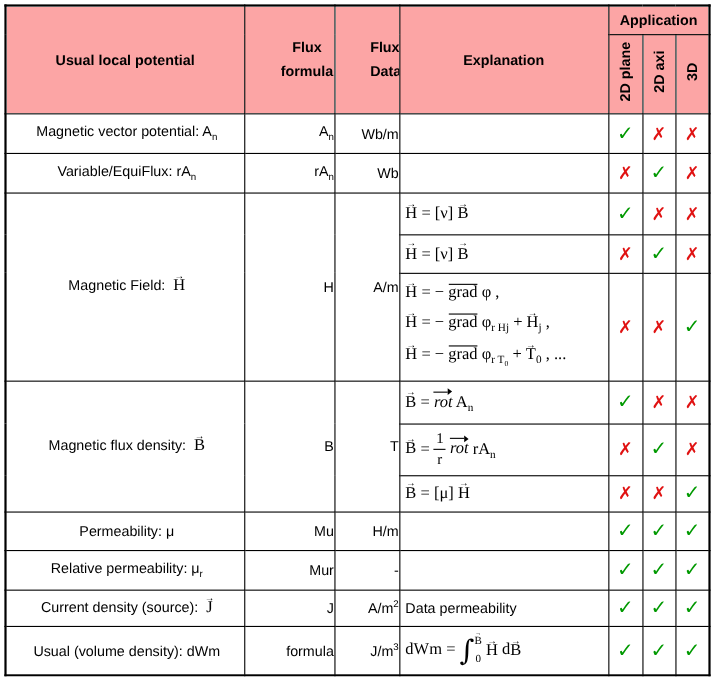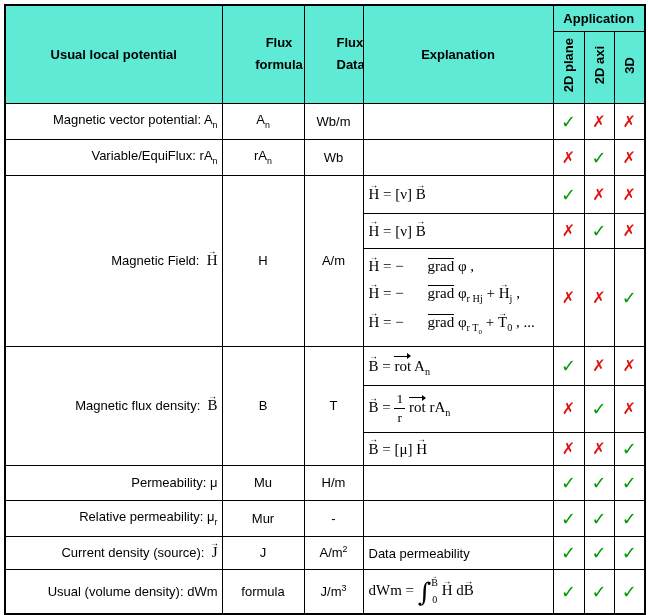--- a/index.html
+++ b/index.html
@@ -1,46 +1,46 @@
 <!DOCTYPE html>
 <html><head>
 <meta charset="utf-8">
 <style>
   html, body { margin:0; padding:0; background:#ffffff; }
   body { width:648px; height:615px; overflow:hidden; font-family:"Liberation Sans", sans-serif; color:#000; }
   .wrap { padding:4px; }
   table { border-collapse:collapse; table-layout:fixed; width:640px; border:2px solid #000; }
   th, td { border:1px solid #000; padding:0; overflow:hidden; }
-  th { background:#5eead4; font-weight:bold; font-size:13px; }
+  th { background:#fca5a5; font-weight:bold; font-size:13px; }
   td { background:#ffffff; font-size:13px; }
 
   .h-two div { line-height:22px;margin-left:32px; }
   .h-app { font-size:13px; }
   .rot-cell { vertical-align:middle; text-align:center; }
   .rot-text { writing-mode:vertical-rl; transform:rotate(180deg); display:inline-block; font-weight:bold; font-size:13px; white-space:nowrap; }
 
-  .c-label { text-align:right; padding:2px 4px 2px 7px; }
-  .c-center { text-align:center; }
+  .c-label { text-align:center; padding:2px 4px 2px 7px; }
+  .c-center { text-align:right; }
   .c-expl { font-family:"Liberation Serif", serif; font-size:15px; text-align:left; padding:3px 4px 2px 5px; vertical-align:middle; }
   .c-expl .fl { padding:4px 0 6px 0; }
   .plain { font-family:"Liberation Sans", sans-serif; font-size:13px; }
 
   .c-mark { text-align:center; vertical-align:middle; font-family:"DejaVu Sans", sans-serif; }
   .c-mark.check { color:#009900; font-size:18px; }
   .c-mark.cross { color:#e01212; font-size:16px; font-weight:bold; }
 
   
   .v { position:relative; display:inline-block; font-family:"Liberation Serif", serif; }
   .v::after { content:"\2192"; position:absolute; top:-0.72em; left:50%; transform:translateX(-50%); font-size:0.58em; }
   .sfv { font-family:"Liberation Serif", serif; font-size:15px; }
 
   
-  .ob { display:inline-block; border-top:1px solid #000; line-height:1.05;margin-left:20px; }
+  .ob { display:inline-block; border-top:1px solid #000; line-height:1.05; }
   
-  .oa { position:relative; display:inline-block; margin-top:2px; }
+  .oa { position:relative; display:inline-block; margin-top:2px;font-style:italic; }
   .oa::before { content:""; position:absolute; top:-2px; left:0; right:4px; border-top:1px solid #000; }
   .oa::after { content:""; position:absolute; top:-4.5px; right:0; width:0; height:0; border-left:4px solid #000; border-top:3px solid transparent; border-bottom:3px solid transparent; }
 
   sub { font-size:0.68em; }
   sup { font-size:0.68em; }
 
   .frac { display:inline-flex; flex-direction:column; text-align:center; vertical-align:middle; line-height:1; font-size:0.9em; position:relative; top:-1px; }
   .frac > span:first-child { border-bottom:1px solid #000; padding:0 2px 2px; }
   .frac > span:last-child { padding-top:2px; }
 

